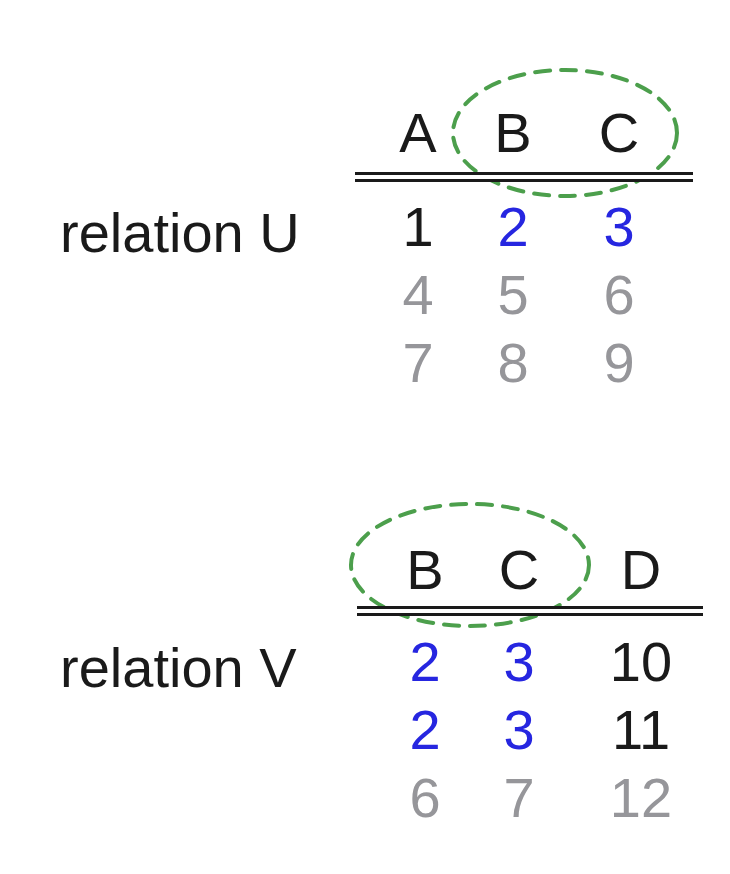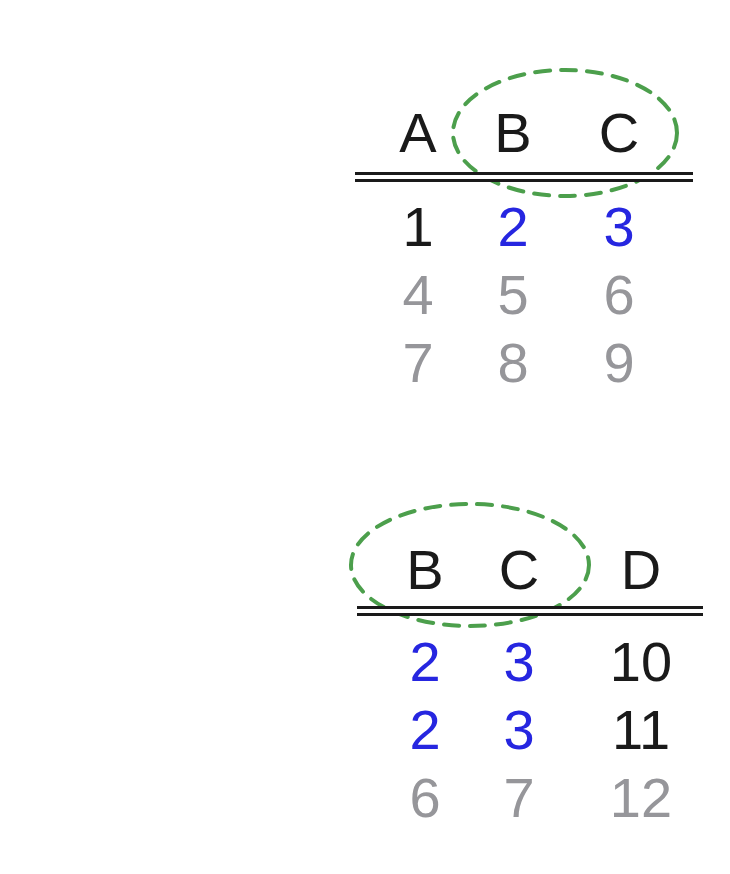--- a/index.html
+++ b/index.html
@@ -89,20 +89,21 @@
 </head>
 <body>
 
 <div class="canvas">
 
   <svg class="overlay" viewBox="0 0 730 874" xmlns="http://www.w3.org/2000/svg">
     <ellipse class="ellipse-stroke" cx="565" cy="133" rx="112" ry="63"></ellipse>
     <ellipse class="ellipse-stroke" cx="470" cy="565" rx="119" ry="61"></ellipse>
   </svg>
 
+  <div class="rel-label u">relation U</div>
 
   <div class="rtable u">
     <div class="trow thead">
       <span class="cell c1 ink-black">A</span>
       <span class="cell c2 ink-black">B</span>
       <span class="cell c3 ink-black">C</span>
     </div>
     <div class="rule"></div>
     <div class="tbody u">
       <div class="trow">
@@ -116,20 +117,21 @@
         <span class="cell c3 ink-gray">6</span>
       </div>
       <div class="trow">
         <span class="cell c1 ink-gray">7</span>
         <span class="cell c2 ink-gray">8</span>
         <span class="cell c3 ink-gray">9</span>
       </div>
     </div>
   </div>
 
+  <div class="rel-label v">relation V</div>
 
   <div class="rtable v">
     <div class="trow thead">
       <span class="cell c1 ink-black">B</span>
       <span class="cell c2 ink-black">C</span>
       <span class="cell c3 ink-black">D</span>
     </div>
     <div class="rule"></div>
     <div class="tbody v">
       <div class="trow">

